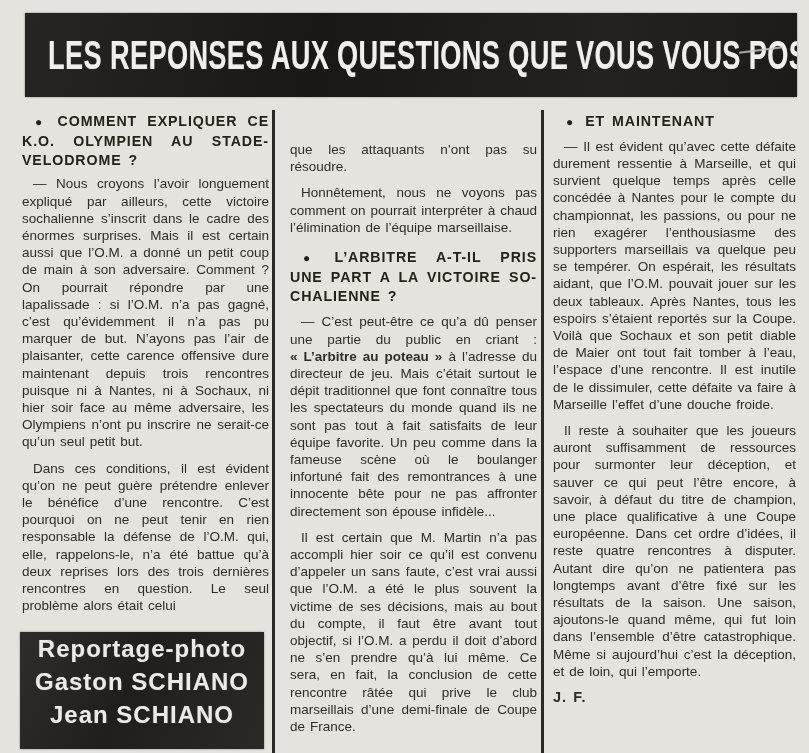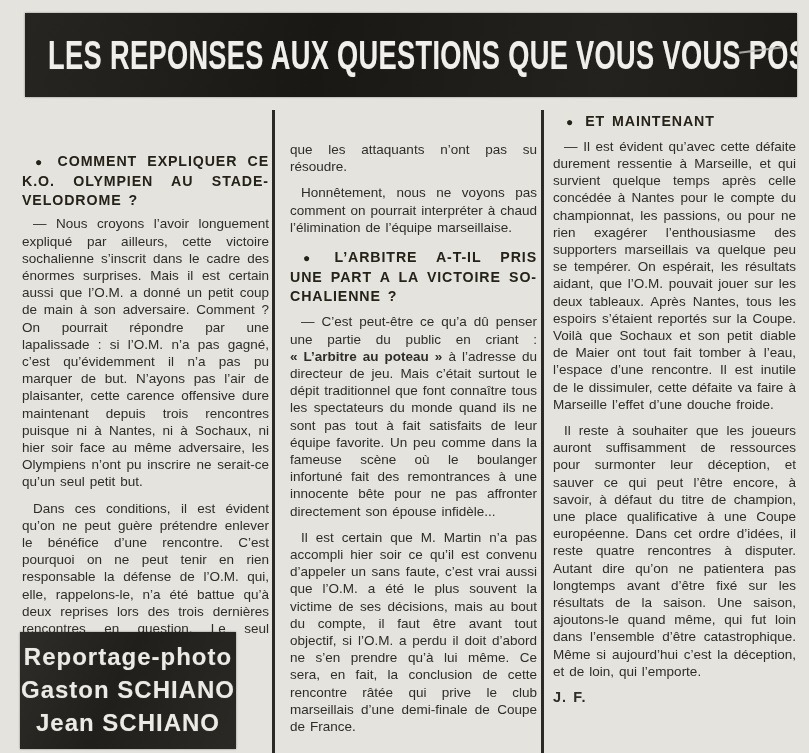--- a/index.html
+++ b/index.html
@@ -44,21 +44,21 @@
   }
   
   .col{
     position:absolute;top:112px;
     text-align:justify;
     font-size:13.5px;
     line-height:17.2px;
     word-spacing:1.2px;
     color:#2f2d28;
   }
-  .col-left{left:22px;width:247px;height:516px;overflow:hidden;margin-top:40px;}
+  .col-left{left:22px;width:247px;height:516px;overflow:hidden;}
   .col-mid{left:290px;width:247px;height:641px;overflow:hidden;margin-top:29px;}
   .col-right{left:553px;width:243px;height:641px;overflow:hidden;}
   .rule{
     position:absolute;top:110px;width:3px;height:643px;
     background:#2b2a26;
   }
   .rule-1{left:272px;}
   .rule-2{left:541px;}
   
   .qhead{
@@ -84,25 +84,25 @@
   .signature{
     margin:4px 0 0;
     text-align:left;
     padding-right:92px;
     font-weight:bold;
     letter-spacing:1px;
     font-size:14.5px;
   }
   
   .credit-box{
-    position:absolute;left:20px;top:632px;width:216px;height:117px;
+    position:absolute;left:20px;top:632px;width:244px;height:117px;
     background:linear-gradient(115deg,#2e2d29,#201f1c 45%,#2a2925);
     color:#eceae5;
     text-align:center;
-    padding-top:8px;
+    padding-top:0;
     box-sizing:border-box;
     box-shadow:0 0 2px rgba(0,0,0,.4);
   }
   .credit-line{
     font-size:24px;
     font-weight:bold;
     line-height:33px;
     letter-spacing:1px;
     text-shadow:0 0 1px rgba(255,255,255,.3);
   }

